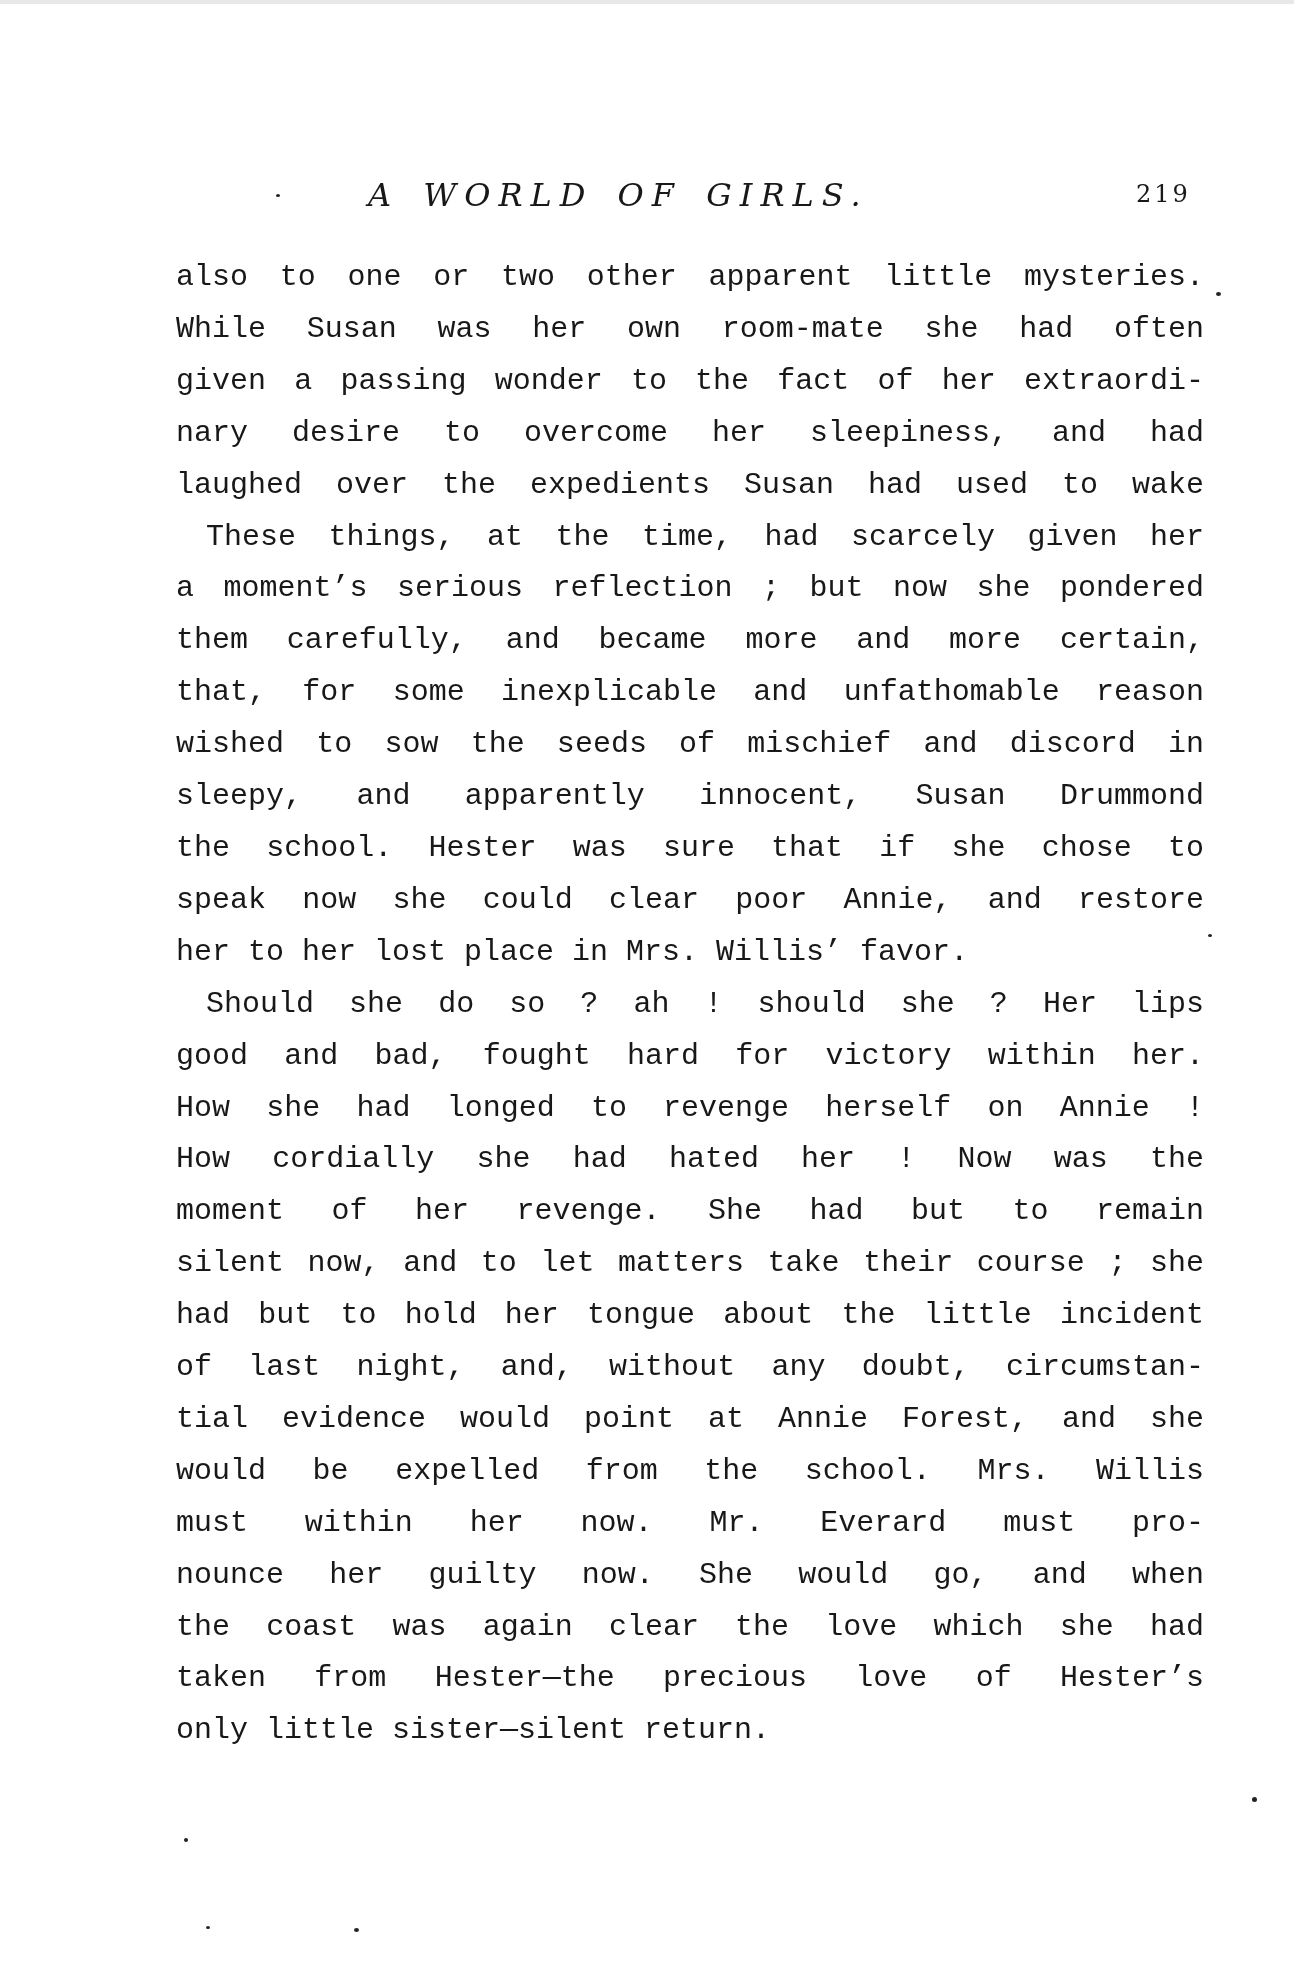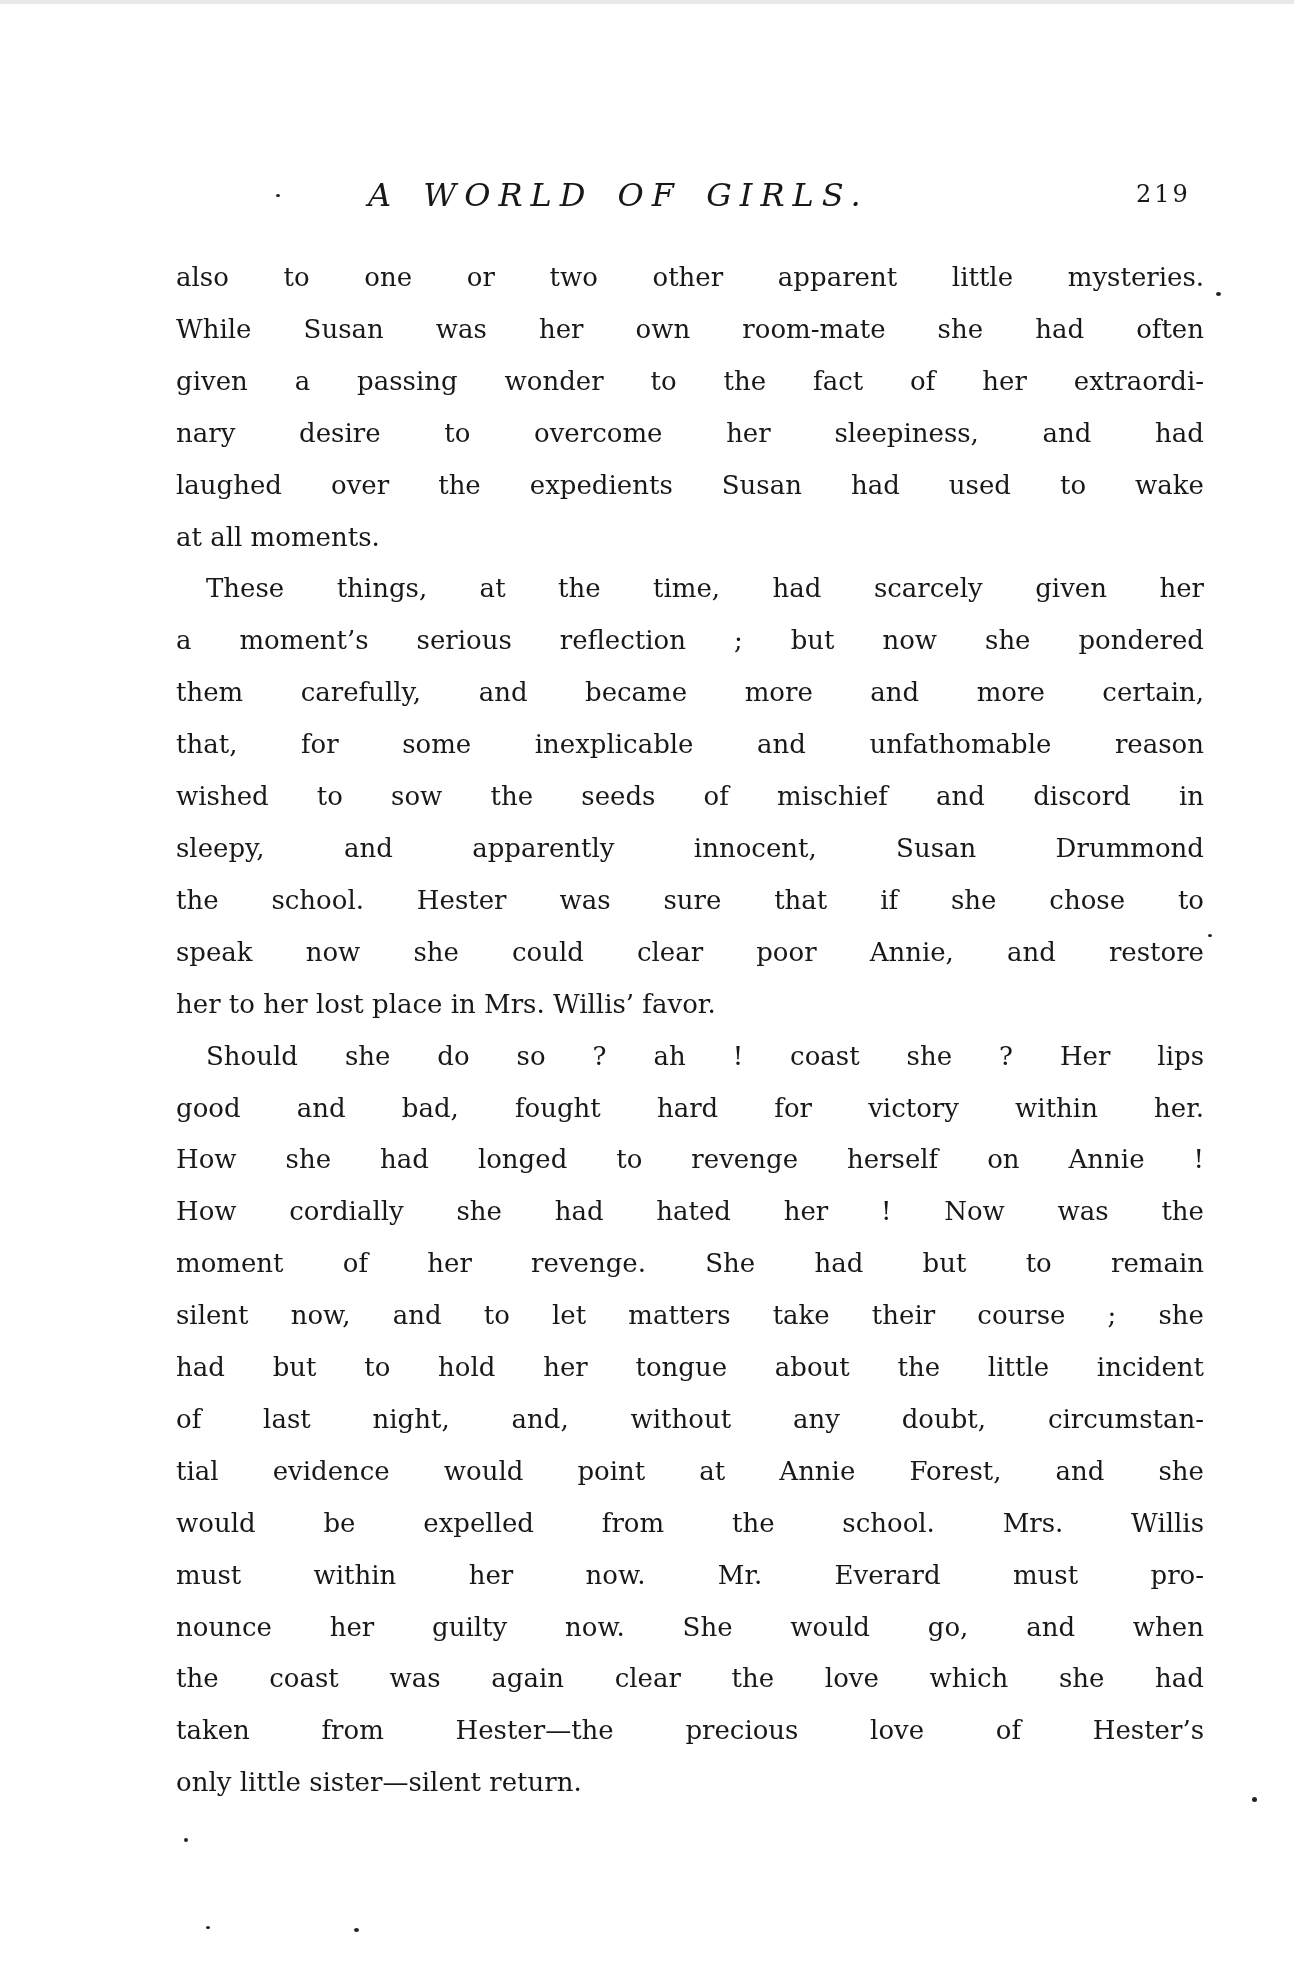--- a/index.html
+++ b/index.html
@@ -33,22 +33,23 @@
     left: 1136px;
     font-size: 24px;
     letter-spacing: 3px;
   }
 
   .text-block {
     position: absolute;
     left: 176px;
     top: 248px;
     width: 1028px;
-    font-size: 26px;
+    font-size: 30px;
     line-height: 51.9px;
+    font-family: Liberation Mono, monospace;
   }
 
   .line {
     text-align: justify;
     text-align-last: justify;
   }
   .line.para-end { text-align-last: left; }
   .line.indented { text-indent: 30px; }
 
   .speck {
@@ -65,31 +66,30 @@
   <div class="running-header-title">A WORLD OF GIRLS.</div>
 
   <div class="page-number">219</div>
 
   <div class="text-block">
       <div class="line">also to one or two other apparent little mysteries.</div>
       <div class="line">While Susan was her own room-mate she had often</div>
       <div class="line">given a passing wonder to the fact of her extraordi-</div>
       <div class="line">nary desire to overcome her sleepiness, and had</div>
       <div class="line">laughed over the expedients Susan had used to wake</div>
-      <div class="line para-end">at all moments.</div>
       <div class="line indented">These things, at the time, had scarcely given her</div>
       <div class="line">a moment’s serious reflection ; but now she pondered</div>
       <div class="line">them carefully, and became more and more certain,</div>
       <div class="line">that, for some inexplicable and unfathomable reason</div>
       <div class="line">wished to sow the seeds of mischief and discord in</div>
       <div class="line">sleepy, and apparently innocent, Susan Drummond</div>
       <div class="line">the school.  Hester was sure that if she chose to</div>
       <div class="line">speak now she could clear poor Annie, and restore</div>
       <div class="line para-end">her to her lost place in Mrs. Willis’ favor.</div>
-      <div class="line indented">Should she do so ? ah !  coast she ?   Her lips</div>
+      <div class="line indented">Should she do so ? ah !  should she ?   Her lips</div>
       <div class="line">good and bad, fought hard for victory within her.</div>
       <div class="line">How she had longed to revenge herself on Annie !</div>
       <div class="line">How cordially she had hated her !   Now was the</div>
       <div class="line">moment of her revenge.  She had but to remain</div>
       <div class="line">silent now, and to let matters take their course ; she</div>
       <div class="line">had but to hold her tongue about the little incident</div>
       <div class="line">of last night, and, without any doubt, circumstan-</div>
       <div class="line">tial evidence would point at Annie Forest, and she</div>
       <div class="line">would be expelled from the school.  Mrs. Willis</div>
       <div class="line">must within her now.  Mr. Everard must pro-</div>

